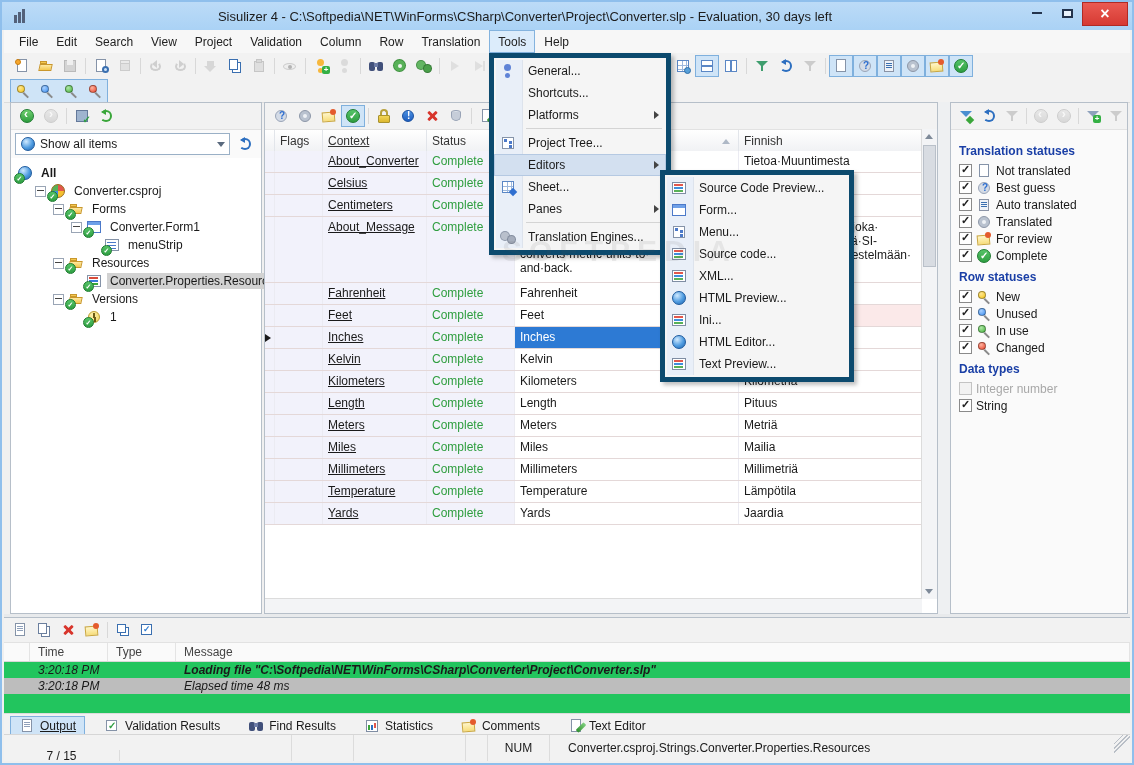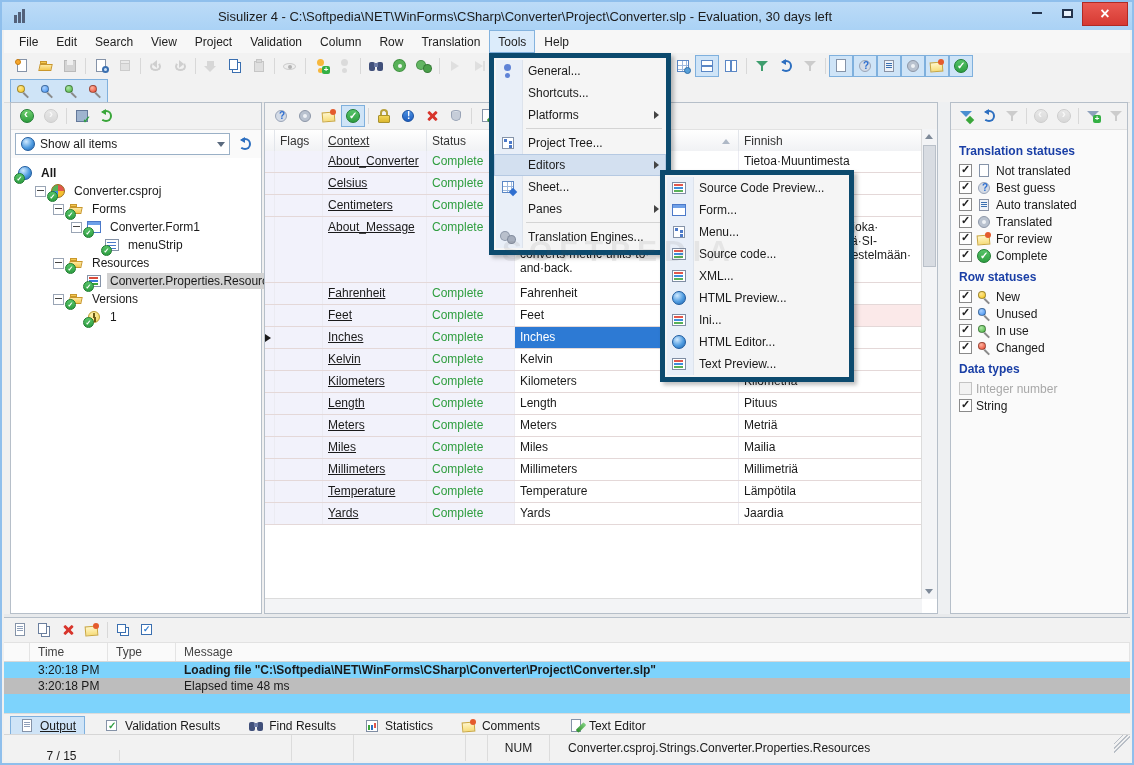--- a/index.html
+++ b/index.html
@@ -214,30 +214,30 @@
   .right-panel{left:948px;top:100px;width:178px;height:512px;background:#fafafa;}
   .rp-content{padding:8px 0 0 8px;}
   .rp-title{font-weight:bold;color:#1a3fa6;margin:6px 0 4px 0;}
   .cb-row{display:flex;align-items:center;height:17px;gap:4px;}
   .cb{width:13px;height:13px;background:#fff;border:1px solid #8a8a8a;position:relative;flex:none;box-sizing:border-box;}
   .cb[data-checked="true"]::after{content:"\2713";position:absolute;left:1px;top:-2px;font:bold 11px/13px "Liberation Sans",sans-serif;color:#222;}
   .cb-row[data-disabled="true"] .cb{border-color:#c3c3c3;background:#f2f2f2;}
   .cb-row[data-disabled="true"] .cb-label{color:#a8a8a8;}
 
   
-  .bottom-panel{position:absolute;left:2px;right:2px;top:615px;height:120px;background:#7dd3fc;border-top:1px solid #b6bfc9;}
+  .bottom-panel{position:absolute;left:2px;right:2px;top:615px;height:120px;background:#22c55e;border-top:1px solid #b6bfc9;}
   .bottom-panel .p-toolbar{height:24px;}
   .log-header{display:flex;height:18px;background:#fafafa;border-bottom:1px solid #d8d8d8;color:#444;}
   .lh-cell{padding-left:8px;border-right:1px solid #e4e4e4;box-sizing:border-box;display:flex;align-items:center;}
   .lcol-gutter{width:26px;flex:none;}
   .lcol-time{width:78px;flex:none;}
   .lcol-type{width:68px;flex:none;}
   .lcol-msg{flex:1;}
   .log-row{display:flex;height:16px;align-items:center;}
-  .log-row .lh-cell{border-right:none;height:100%;}
+  .log-row .lh-cell{border-right:none;height:100%;font-style:italic;}
   .log-row[data-bold="true"] .lcol-msg{font-weight:bold;}
   .log-row[data-selected="true"]{background:#bdbdbd;}
   .tabs{position:absolute;left:0;right:0;bottom:0;height:24px;background:#f2f2f2;border-top:1px solid #dcdcdc;display:flex;align-items:center;padding-left:6px;gap:10px;}
   .tab{display:inline-flex;align-items:center;gap:5px;height:20px;padding:0 8px;border:1px solid transparent;box-sizing:border-box;}
   .tab[data-active="true"]{background:#cfe4f7;border-color:#7fb0dd;text-decoration:underline;}
 
   
   .statusbar{position:absolute;left:2px;right:2px;bottom:2px;height:26px;background:#f2f2f2;border-top:1px solid #d6d6d6;display:flex;align-items:stretch;font-size:12px;}
   .sb-cell{display:flex;align-items:center;border-right:1px solid #dcdcdc;box-sizing:border-box;}
   .sb-pos{width:116px;justify-content:center;margin-top:15px;}

